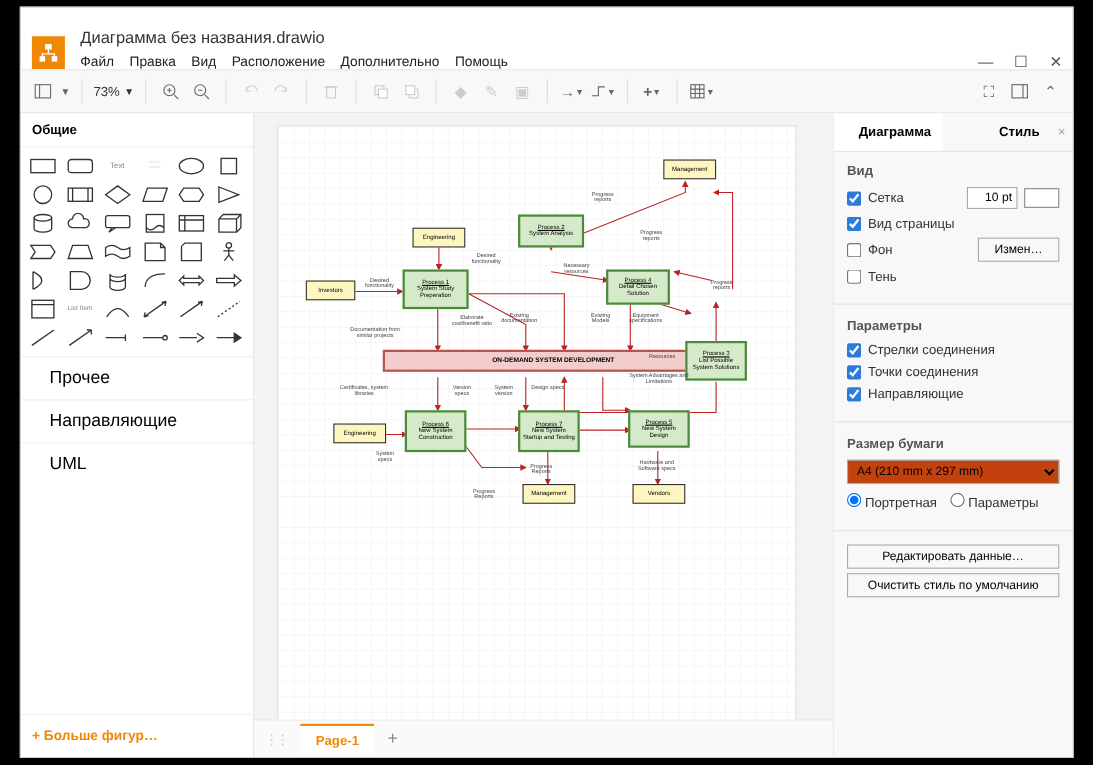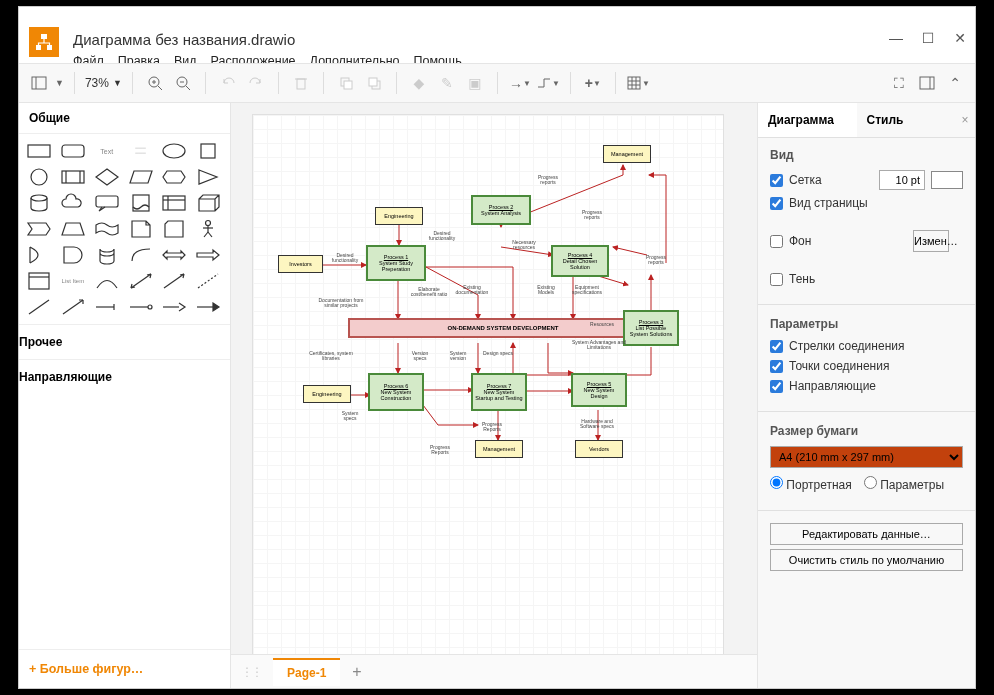--- a/index.html
+++ b/index.html
@@ -1,20 +1,20 @@
 <!DOCTYPE html>
 <html><head>
 <meta charset="utf-8">
 <style>
 * { box-sizing: border-box; margin: 0; padding: 0; font-family: -apple-system, "Segoe UI", Arial, sans-serif; }
 body { background: #000; display: flex; justify-content: center; align-items: center; height: 100vh; }
 .app { width: 994px; height: 695px; background: #000; position: relative; }
 .window { position: absolute; top: 6px; left: 18px; right: 18px; bottom: 6px; background: #fff; display: flex; flex-direction: column; border: 1px solid #ccc; }
 
-.titlebar { height: 56px; display: flex; align-items: flex-start; padding: 20px 8px 0 10px; }
+.titlebar { height: 56px; display: flex; align-items: flex-end; padding: 3px 8px 0 10px; }
 .logo { width: 30px; height: 30px; background: #f08705; display: flex; align-items: center; justify-content: center; color: #fff; margin-right: 14px; }
 .title-area { flex: 1; }
 .title { font-size: 15px; color: #333; padding: 4px 0 6px; }
 .menubar { display: flex; gap: 14px; font-size: 12.5px; color: #222; }
 .menubar span { cursor: default; }
 .winbtns { display: flex; gap: 18px; align-items: center; padding-top: 4px; }
 .winbtn { width: 14px; height: 14px; display: flex; align-items: center; justify-content: center; font-size: 14px; color: #555; }
 
 .toolbar { height: 40px; border-top: 1px solid #e5e5e5; border-bottom: 1px solid #e5e5e5; background: #f8f8f8; display: flex; align-items: center; padding: 0 8px; gap: 4px; }
 .tsep { width: 1px; height: 22px; background: #ddd; margin: 0 6px; }
@@ -22,40 +22,40 @@
 .tbtn svg { width: 16px; height: 16px; }
 .zoom { font-size: 12px; color: #333; display: flex; align-items: center; gap: 4px; }
 
 .main { flex: 1; display: flex; overflow: hidden; }
 
 .left { width: 212px; border-right: 1px solid #e5e5e5; display: flex; flex-direction: column; background: #fff; }
 .left-hdr { font-size: 12px; font-weight: bold; padding: 8px 10px; border-bottom: 1px solid #eee; }
 .shapes { flex: 0 0 auto; padding: 6px; display: grid; grid-template-columns: repeat(6, 1fr); gap: 4px; }
 .shape { width: 28px; height: 22px; display: flex; align-items: center; justify-content: center; }
 .shape svg { width: 26px; height: 20px; stroke: #333; stroke-width: 1.2; fill: none; }
-.cat { font-size: 12px; padding: 10px 0; border-top: 1px solid #eee; cursor: default; font-weight: bold; }
+.cat { font-size: 16px; padding: 10px 26px; border-top: 1px solid #eee; cursor: default; }
 .spacer { flex: 1; }
 .more { color: #f08705; font-size: 12.5px; font-weight: bold; padding: 12px 10px; border-top: 1px solid #eee; }
 
 .canvas-wrap { flex: 1; background: #f3f3f3; position: relative; overflow: hidden; display: flex; flex-direction: column; }
 .canvas { flex: 1; position: relative; overflow: hidden; }
 .paper { position: absolute; top: 12px; left: 22px; width: 470px; height: 580px; background: #fff; box-shadow: 0 0 0 1px #e0e0e0; background-image: linear-gradient(#f5f5f5 1px, transparent 1px), linear-gradient(90deg, #f5f5f5 1px, transparent 1px); background-size: 14px 14px; }
 .node { position: absolute; border: 1px solid #333; font-size: 5.5px; text-align: center; display: flex; align-items: center; justify-content: center; line-height: 1.1; padding: 1px 2px; }
 .yellow { background: #fdf6c1; }
 .green { background: #d4eac8; border: 2px solid #4a8a3a; }
 .pink { background: #f3cccc; border: 2px solid #b85450; }
 .label { position: absolute; font-size: 5px; color: #444; line-height: 1; text-align: center; }
 .tabs { height: 34px; border-top: 1px solid #e5e5e5; background: #fafafa; display: flex; align-items: center; padding: 0 10px; gap: 12px; font-size: 12px; }
 .tab-active { color: #f08705; font-weight: bold; padding: 6px 14px; background: #fff; border-top: 2px solid #f08705; }
 .tab-add { color: #888; font-size: 16px; }
 .drag-dots { color: #ccc; letter-spacing: -2px; }
 
 .right { width: 218px; border-left: 1px solid #e5e5e5; background: #f8f8f8; display: flex; flex-direction: column; font-size: 12px; }
 .rtabs { display: flex; border-bottom: 1px solid #e0e0e0; }
-.rtab { flex: 1; padding: 10px; text-align: left; font-weight: bold; }
+.rtab { flex: 1; padding: 10px; text-align: right; font-weight: bold; }
 .rtab.active { background: #fff; }
 .rclose { width: 20px; display: flex; align-items: center; justify-content: center; color: #999; }
 .rsec { padding: 10px 12px; }
 .rsec-title { font-weight: bold; color: #555; margin-bottom: 8px; }
 .rrow { display: flex; align-items: center; gap: 6px; margin-bottom: 6px; color: #333; }
 .rrow input[type=checkbox] { accent-color: #2b7bdc; }
 .gridval { width: 46px; height: 20px; border: 1px solid #aaa; background: #fff; text-align: right; padding-right: 4px; font-size: 11px; }
 .colorbox { width: 32px; height: 18px; border: 1px solid #888; background: #fff; }
 .rbtn { width: 100%; height: 22px; border: 1px solid #aaa; background: #f8f8f8; font-size: 11px; margin-bottom: 4px; }
 .rsel { width: 100%; height: 22px; border: 1px solid #aaa; font-size: 11px; background: #c2410c; padding: 0 4px; }
@@ -415,20 +415,21 @@
             </div>
         <div class="shape">
               <svg>
                 <line x1="2" y1="10" x2="18" y2="10"></line>
                 <path d="M18 6 l6 4 l-6 4 z" fill="#333"></path>
               </svg>
             </div>
       </div>
       <div class="cat">Прочее</div>
       <div class="cat">Направляющие</div>
+      <div class="cat">UML</div>
       <div class="spacer"></div>
       <div class="more">+  Больше фигур…</div>
     </div>
 
     <div class="canvas-wrap">
       <div class="canvas">
         <div class="paper">
           <svg style="position:absolute;top:0;left:0;width:100%;height:100%;pointer-events:none">
             <defs>
                   <marker id="ah" markerWidth="6" markerHeight="6" refX="5" refY="3" orient="auto">
@@ -547,21 +548,21 @@
           <input class="gridval" value="10 pt" style="">
           <div class="colorbox"></div>
         </div>
         <div class="rrow">
               <input type="checkbox" checked="" style="">
               <span>Вид страницы</span>
             </div>
         <div class="rrow">
           <input type="checkbox" style="">
           <span style="flex:1">Фон</span>
-          <button class="rbtn" style="width:36px;margin:14px">Измен…</button>
+          <button class="rbtn" style="width:74px;margin:0">Измен…</button>
         </div>
         <div class="rrow">
               <input type="checkbox" style="">
               <span>Тень</span>
             </div>
       </div>
       <div class="hr"></div>
       <div class="rsec">
         <div class="rsec-title">Параметры</div>
         <div class="rrow">

